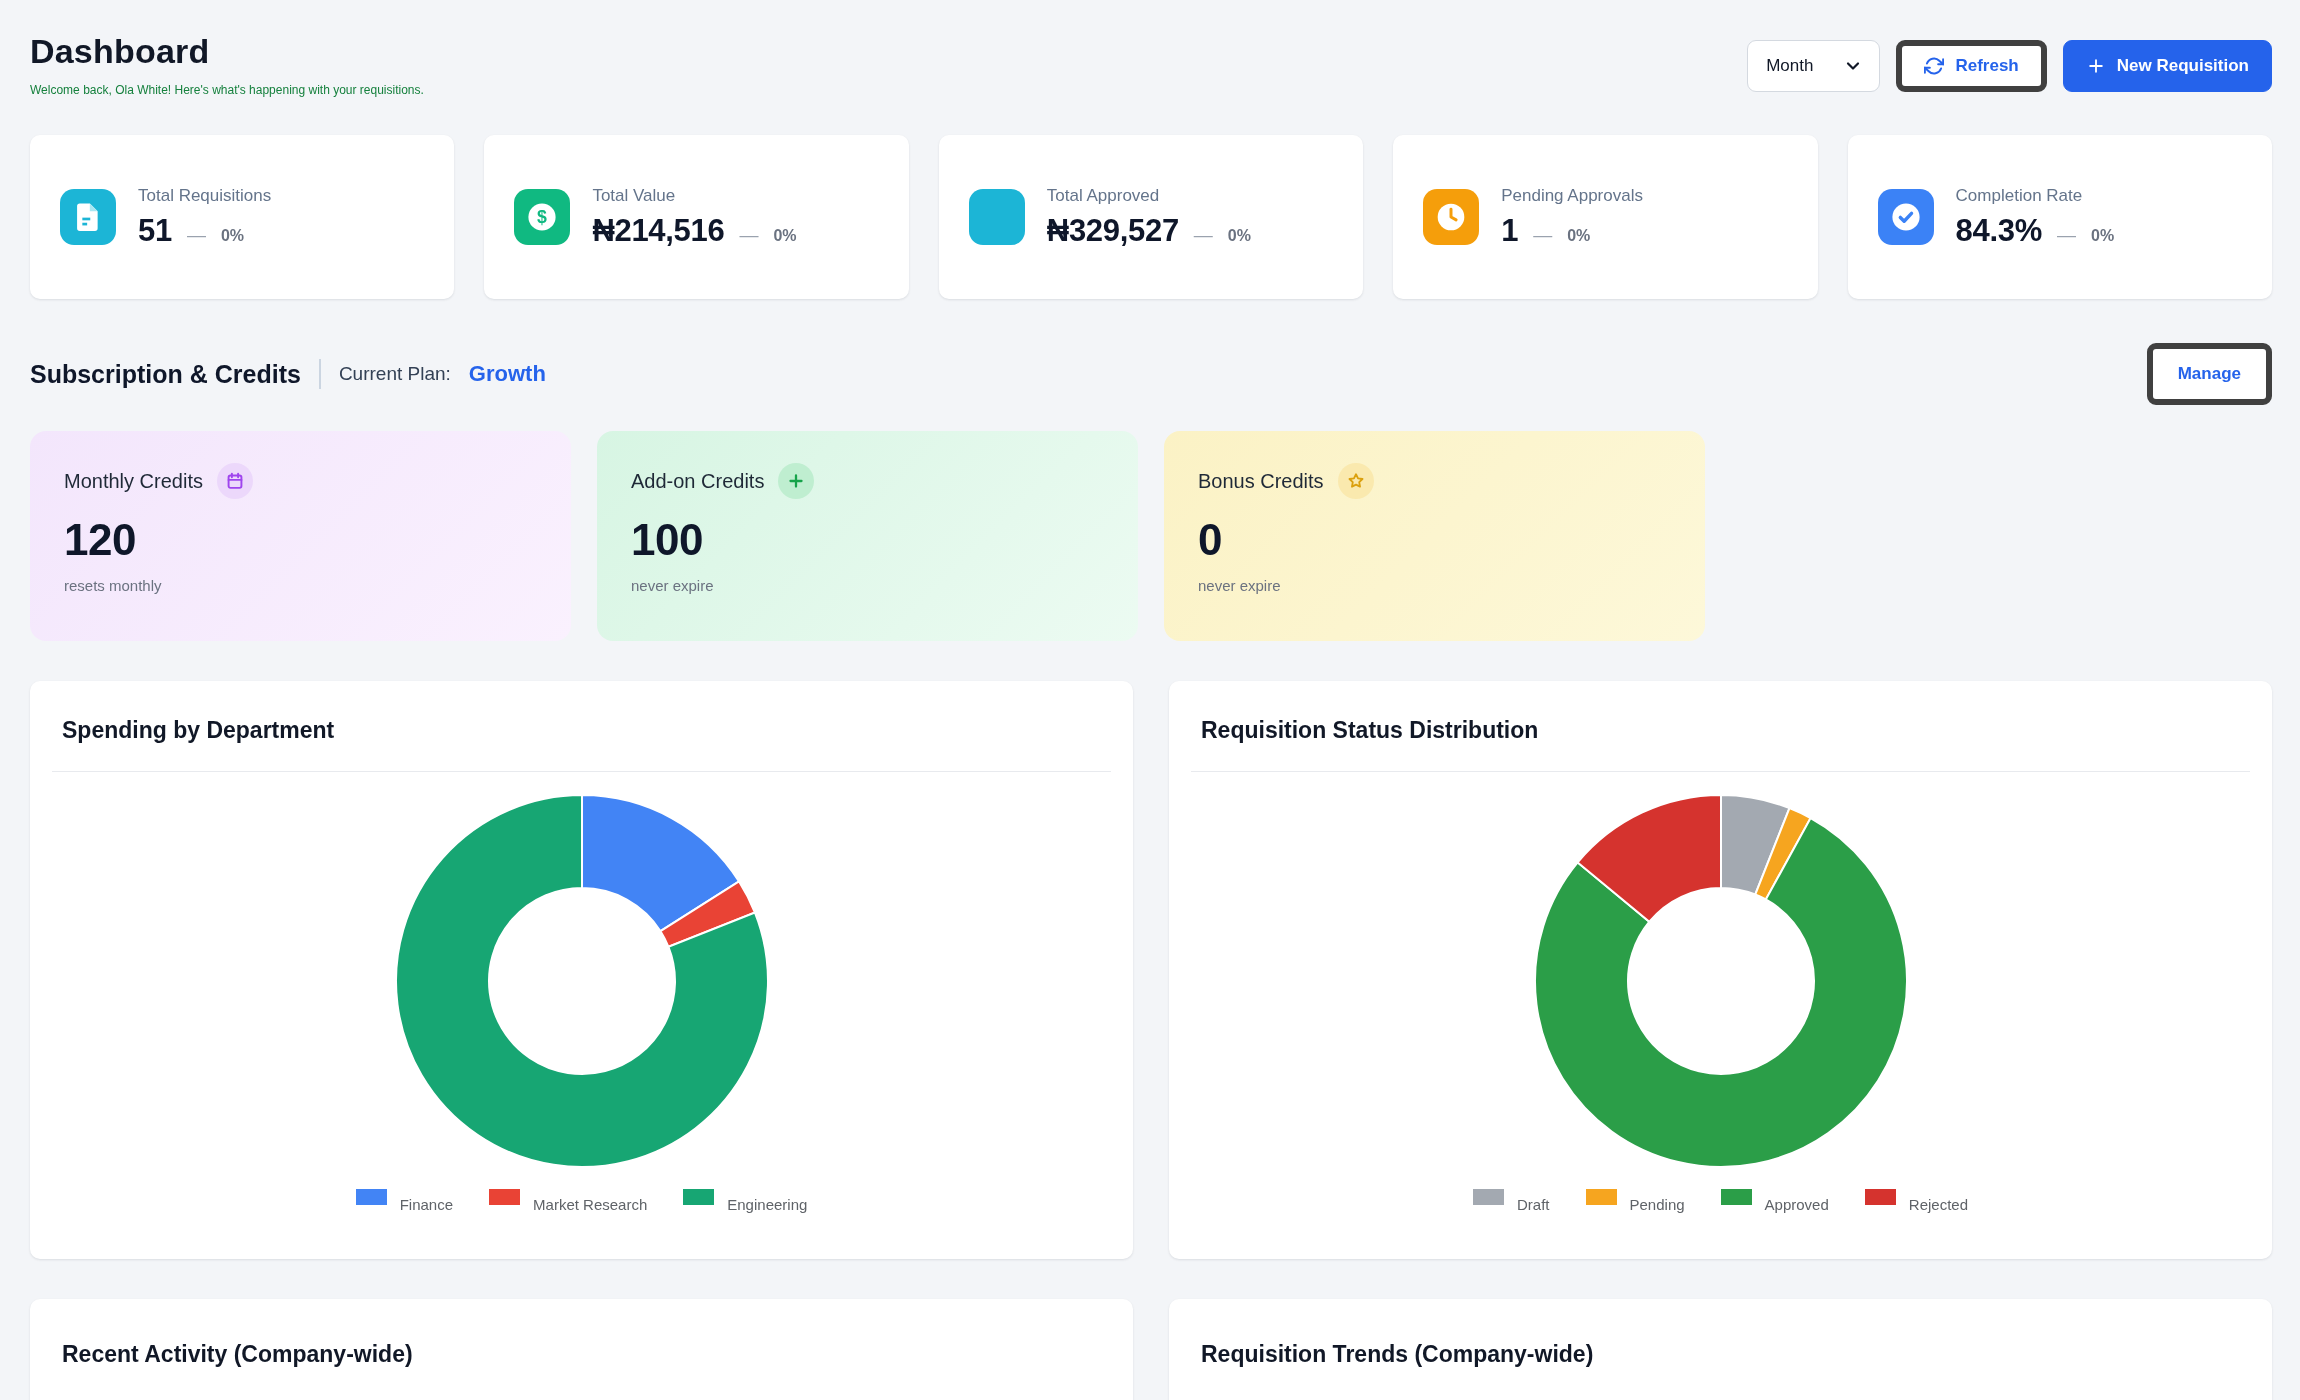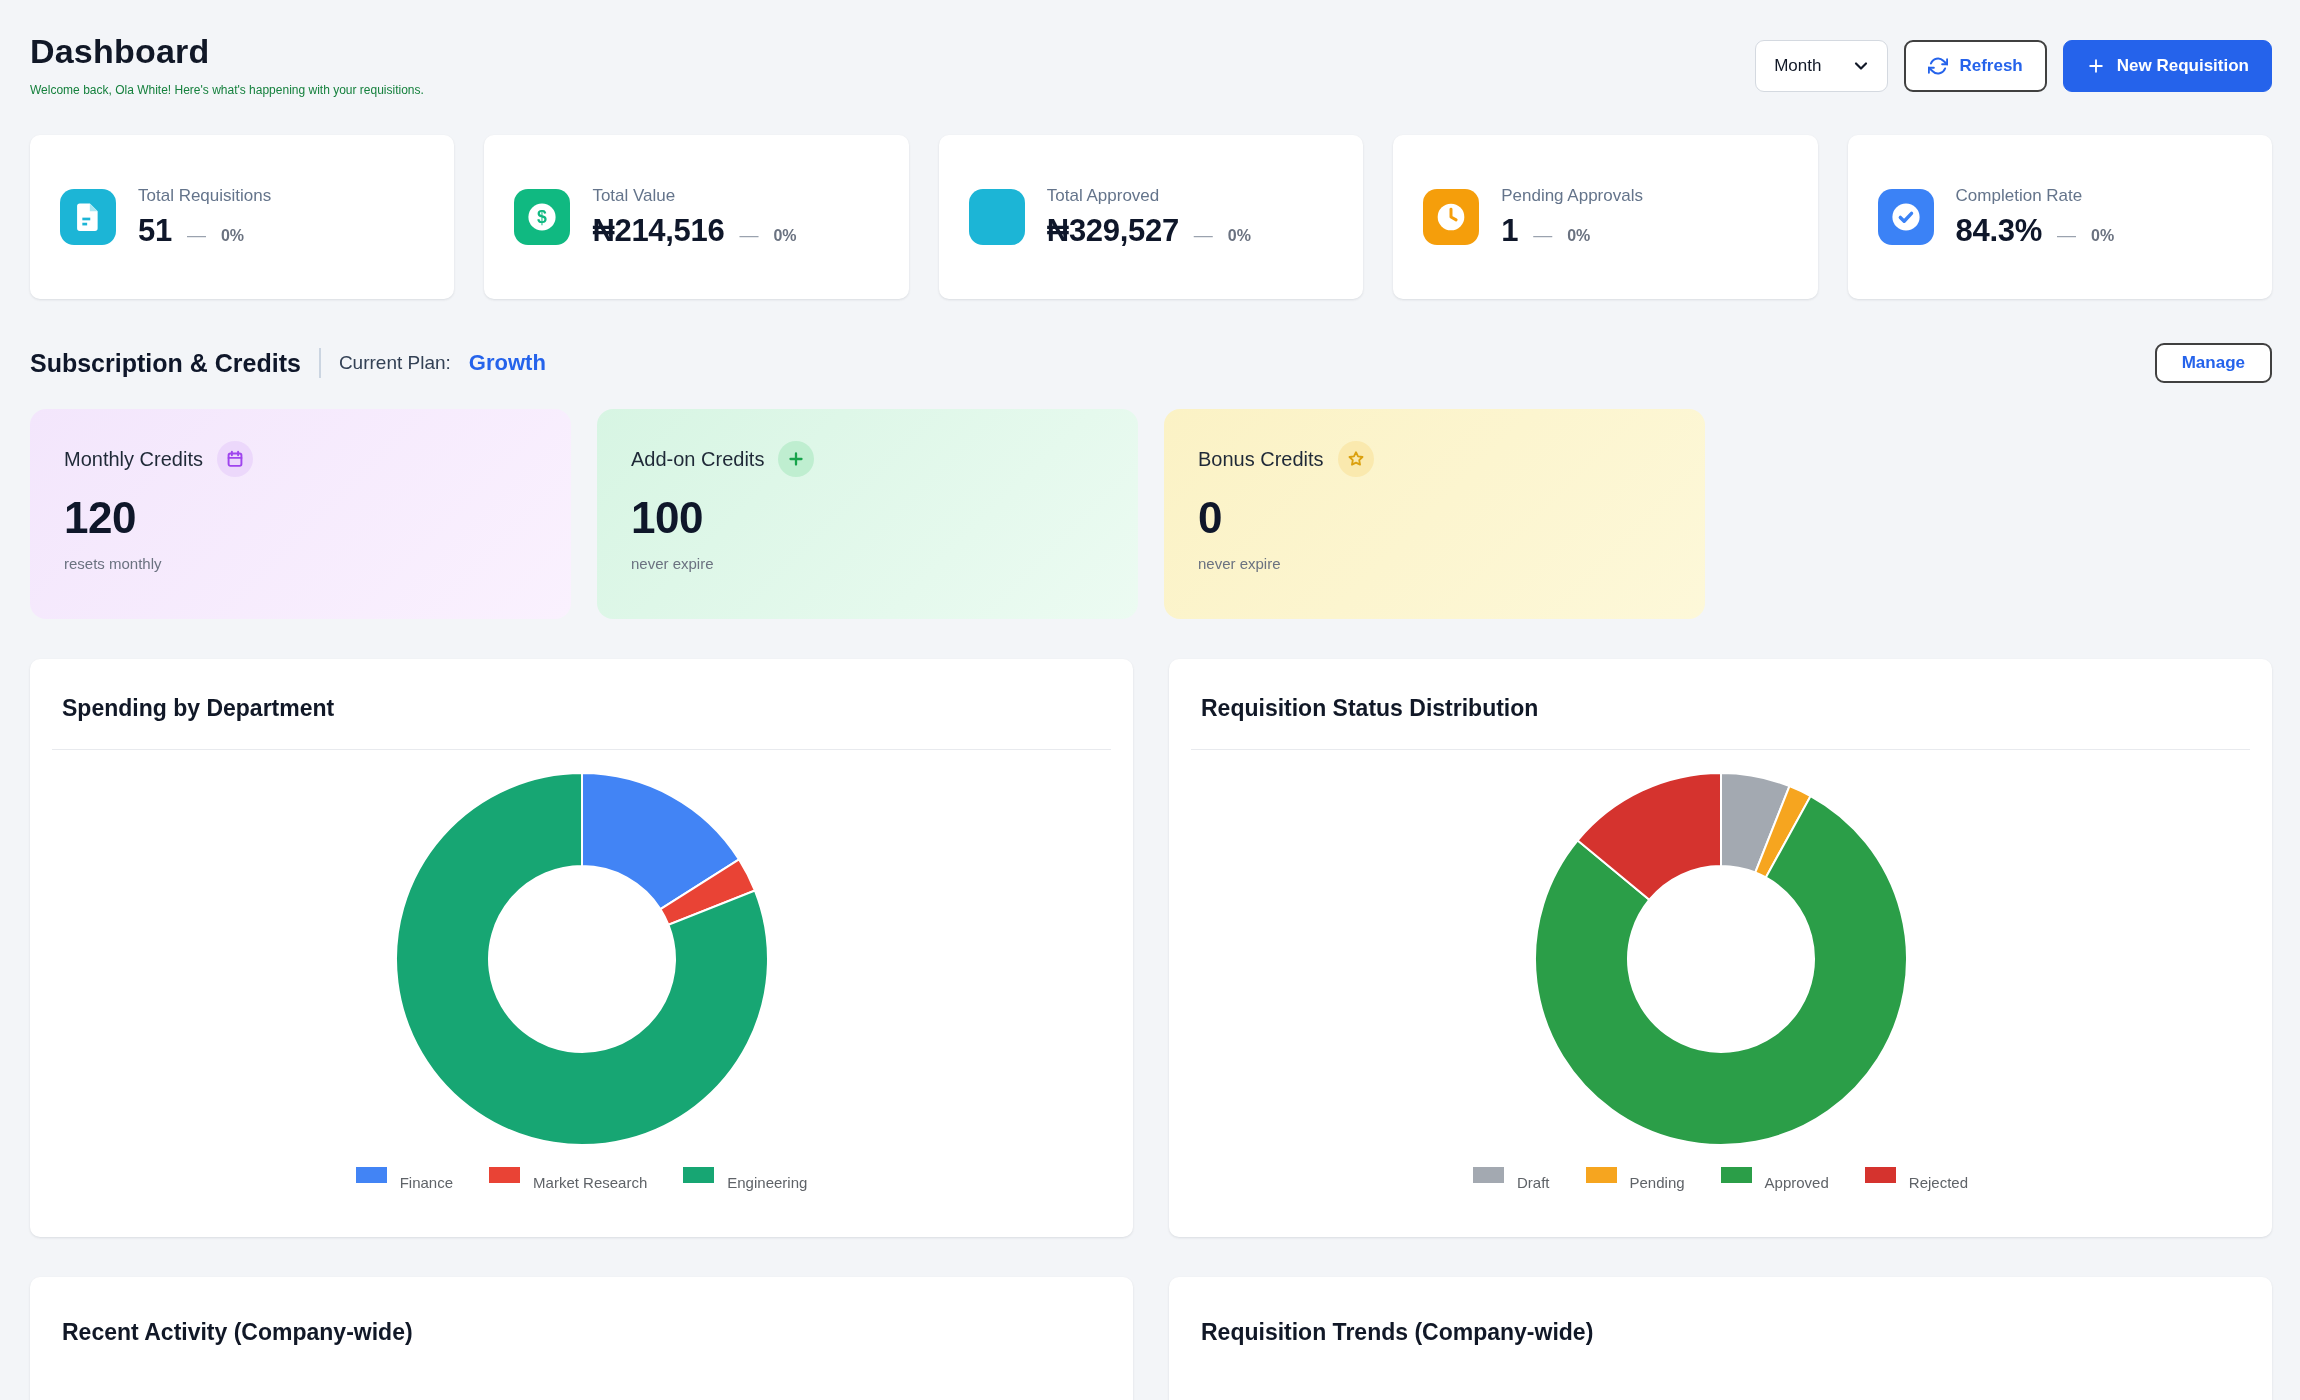--- a/index.html
+++ b/index.html
@@ -21,21 +21,21 @@
   .page-title { font-size: 34px; font-weight: 800; color: #111827; margin: 6px 0 12px; letter-spacing: .2px; }
   .page-subtitle { font-size: 12px; color: #15803d; }
   .header-actions { display: flex; gap: 16px; align-items: center; margin-top: 14px; }
   .select-box {
     height: 52px; background: #fff; border: 1px solid #d4d9e0; border-radius: 9px;
     display: flex; align-items: center; gap: 30px; padding: 0 16px 0 18px;
     font-size: 17px; color: #111827; cursor: pointer; margin-left: 38px;
   }
   .btn { height: 52px; border-radius: 9px; display: flex; align-items: center; gap: 11px;
          font-size: 17px; font-weight: 600; padding: 0 22px; cursor: pointer; }
-  .btn-outline { background: #fff; border: 2px solid #404040; color: #2563eb; }
+  .btn-outline { background: #fff; border: 6px solid #404040; color: #2563eb; }
   .btn-primary { background: #2563eb; border: 1px solid #2563eb; color: #fff; }
   .icon-sm { width: 20px; height: 20px; display: block; }
 
   
   .stats-grid { display: grid; grid-template-columns: repeat(5, 1fr); gap: 30px; margin-top: 38px; }
   .stat-card {
     background: #fff; border-radius: 10px; padding: 0 30px; height: 164px;
     display: flex; align-items: center; gap: 22px;
     box-shadow: 0 1px 3px rgba(16,24,40,.07), 0 1px 2px rgba(16,24,40,.04);
   }
@@ -50,21 +50,21 @@
   .stat-dash { color: #9aa2ae; font-size: 19px; }
   .stat-change { color: #6a7280; font-size: 16px; font-weight: 700; }
 
   
   .sub-header { display: flex; justify-content: space-between; align-items: center; margin-top: 44px; }
   .sub-header-left { display: flex; align-items: center; gap: 18px; }
   .section-title { font-size: 25px; font-weight: 800; color: #0f172a; }
   .v-divider { width: 2px; height: 30px; background: #cbd5e1; }
   .plan-label { font-size: 19px; color: #334155; }
   .plan-name { font-size: 22px; font-weight: 700; color: #2563eb; }
-  .btn-manage { height: 40px; padding: 0 25px; font-size: 17px; margin-left: 8px; }
+  .btn-manage { height: 62px; padding: 0 25px; font-size: 17px; margin-left: 8px; }
 
   
   .credits-grid { display: grid; grid-template-columns: repeat(4, 1fr); gap: 26px; margin-top: 26px; }
   .credit-card { border-radius: 16px; padding: 32px 34px; height: 210px; }
   .credit-blue   { background: linear-gradient(135deg, #d8e8fc 0%, #e9f2fe 100%); }
   .credit-purple { background: linear-gradient(135deg, #f3e6fc 0%, #faf1fe 100%); }
   .credit-green  { background: linear-gradient(135deg, #d7f5e3 0%, #ecfbf2 100%); }
   .credit-yellow { background: linear-gradient(135deg, #fbf2c5 0%, #fdf8d9 100%); }
   .credit-top { display: flex; align-items: center; gap: 14px; }
   .credit-label { font-size: 20px; color: #1f2937; }

